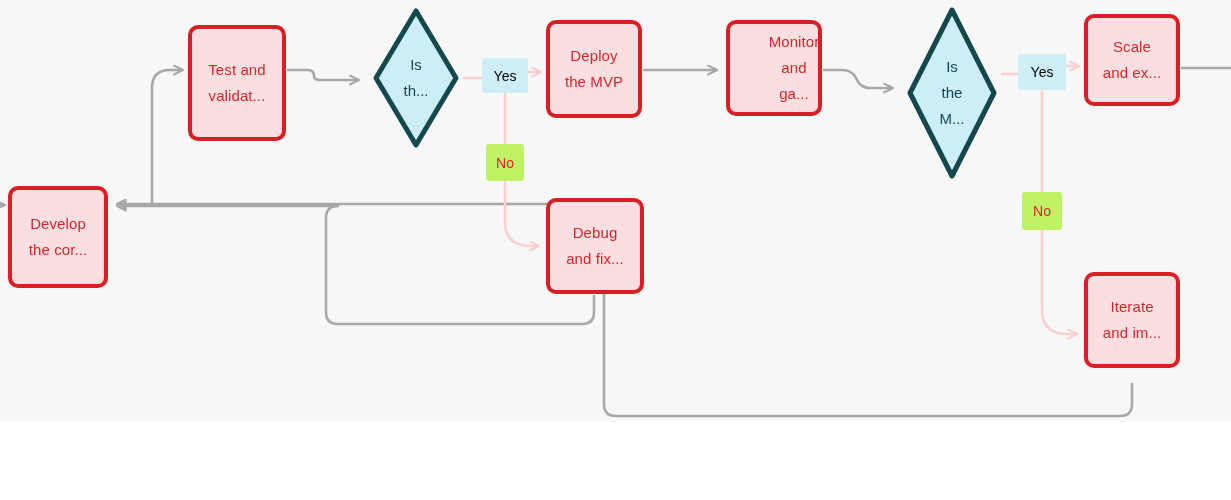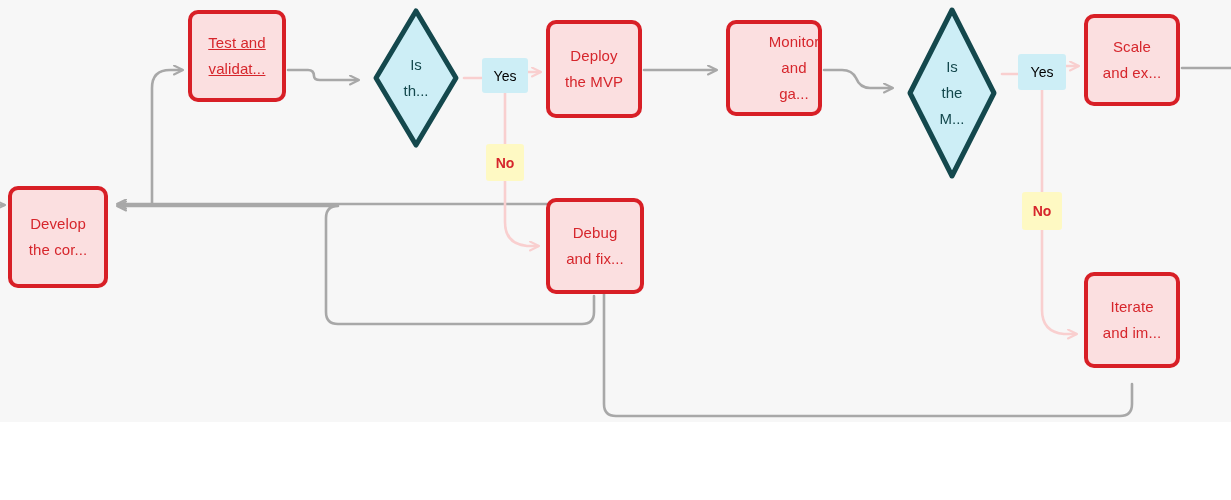--- a/index.html
+++ b/index.html
@@ -17,21 +17,21 @@
   .proc .lbl{padding:0 6px;white-space:pre-line;}
 
   .dec{color:#14484d;font-size:15px;line-height:26px;white-space:pre-line;
        z-index:3;background:transparent;justify-content:center;}
   .dec svg{position:absolute;left:0;top:0;}
   .dec .lbl{position:relative;z-index:2;}
 
   .elabel{position:absolute;box-sizing:border-box;display:flex;align-items:center;
           justify-content:center;font-size:14px;border-radius:3px;z-index:4;}
   .elabel.yes{background:#cdeef6;color:#000000;}
-  .elabel.no{background:#fef9c3;color:#d6262c;font-weight:bold;}
+  .elabel.no{background:#bef264;color:#d6262c;}
 </style>
 </head>
 <body>
 
 <div id="app">
   <div id="canvas">
 
     <svg id="edges" viewBox="0 0 1231 422" xmlns="http://www.w3.org/2000/svg">
       <defs>
         <marker id="ag" markerWidth="11" markerHeight="11" refX="9" refY="5.5" orient="auto" markerUnits="userSpaceOnUse">
@@ -77,21 +77,21 @@
         <path d="M1042,90 L1042,192"></path>
         <path d="M1042,230 L1042,310 Q1042,332 1064,334 L1076,334" marker-end="url(#ap)"></path>
       </g>
     </svg>
 
     <div class="node proc" style="left:8px;top:154px;width:100px;height:102px;margin-top:32px;">
       <span class="lbl">Develop
 the cor...</span>
     </div>
 
-    <div class="node proc" style="left:188px;top:10px;width:98px;height:92px;text-decoration:underline;">
+    <div class="node proc" style="left:188px;top:25px;width:98px;height:116px;">
       <span class="lbl">Test and
 validat...</span>
     </div>
 
     <div class="node dec" style="left:370px;top:5px;width:92px;height:146px;">
       <svg width="92" height="146" viewBox="0 0 92 146">
         <path d="M46,6 L86,73 L46,140 L6,73 Z" fill="#cdeef6" stroke="#14484d" stroke-width="5" stroke-linejoin="round"></path>
       </svg>
       <span class="lbl">Is
 th...</span>

